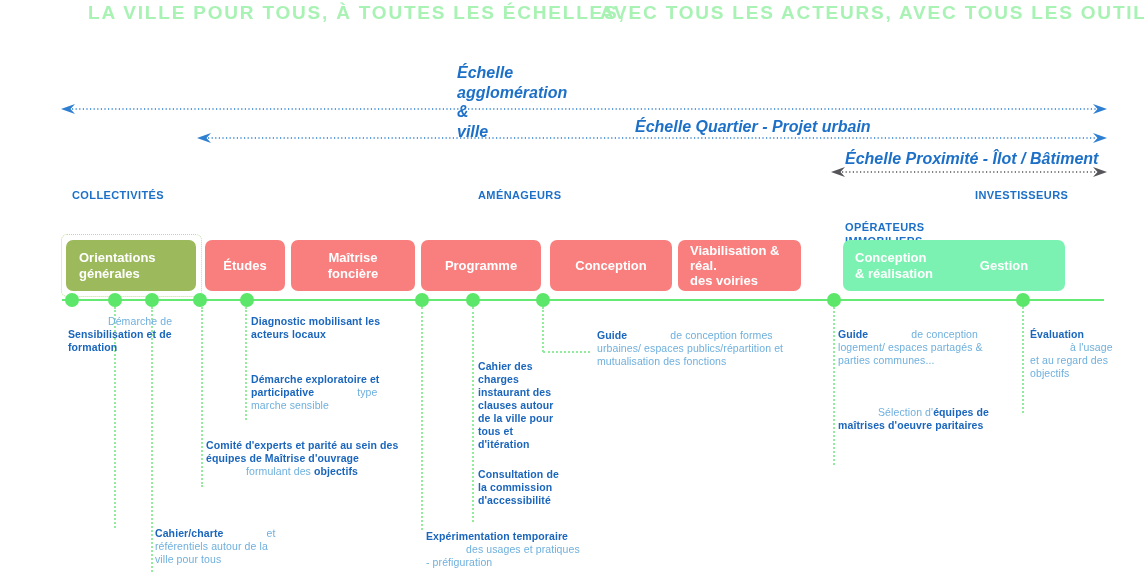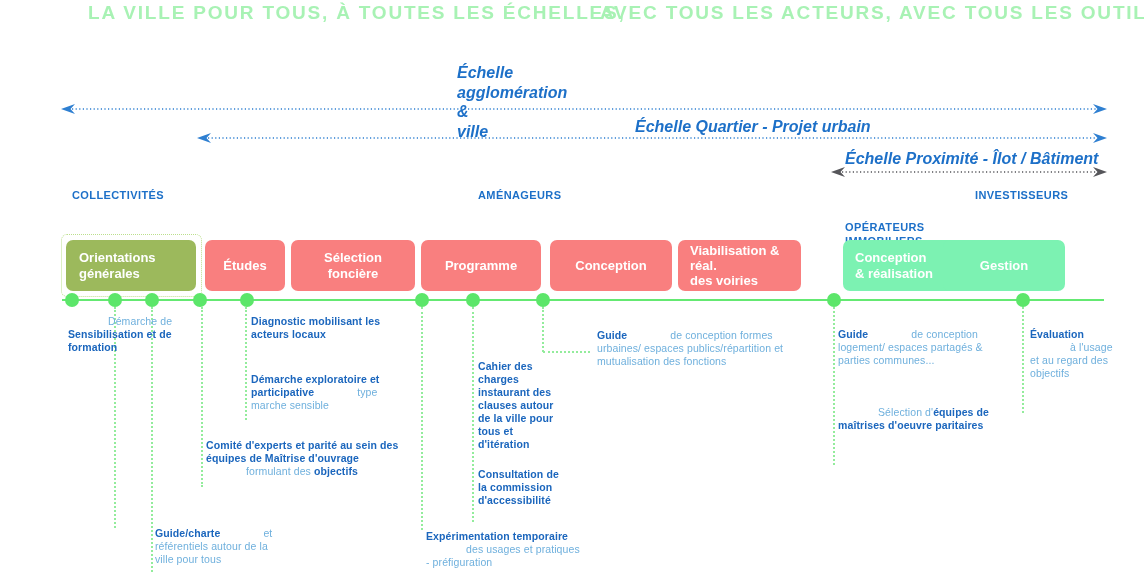--- a/index.html
+++ b/index.html
@@ -80,21 +80,21 @@
   <div class="actor" style="left:72px;top:189px;">COLLECTIVITÉS</div>
   <div class="actor" style="left:478px;top:189px;">AMÉNAGEURS</div>
   <div class="actor" style="left:845px;top:189px;margin-top:32px;">OPÉRATEURS
 IMMOBILIERS</div>
   <div class="actor" style="left:975px;top:189px;">INVESTISSEURS</div>
 
   <div class="orientations-outline"></div>
   <div class="phase left" style="left: 66px; width: 130px; background: rgb(156, 185, 92);">Orientations
 générales</div>
   <div class="phase center" style="left: 205px; width: 80px; background: rgb(249, 127, 127);">Études</div>
-  <div class="phase center" style="left: 291px; width: 124px; background: rgb(249, 127, 127);">Sélection
+  <div class="phase center" style="left: 291px; width: 124px; background: rgb(249, 127, 127);">Maîtrise
 foncière</div>
   <div class="phase center" style="left: 421px; width: 120px; background: rgb(249, 127, 127);">Programme</div>
   <div class="phase center" style="left: 550px; width: 122px; background: rgb(249, 127, 127);">Conception</div>
   <div class="phase left" style="left: 678px; width: 123px; padding-left: 12px; background: rgb(249, 127, 127);">Viabilisation &amp; réal.
 des voiries</div>
   <div class="phase left" style="left: 843px; width: 122px; padding-left: 12px; background: rgb(124, 242, 178);">Conception
 &amp; réalisation</div>
   <div class="phase center" style="left: 943px; width: 122px; background: rgb(124, 242, 178); text-align: center;">Gestion</div>
 
   <div class="timeline-line"></div>
@@ -117,21 +117,21 @@
   <div class="vconn" style="left:472px;top:307px;height:215px;"></div>
   <div class="vconn" style="left:542px;top:307px;height:45px;"></div>
   <div class="hconn" style="left:543px;top:351px;width:47px;"></div>
   <div class="vconn" style="left:833px;top:307px;height:158px;"></div>
   <div class="vconn" style="left:1022px;top:307px;height:106px;"></div>
 
   <div class="annotation" style="left:68px;top:315px;width:140px;"><span class="light blk">Démarche de</span><span class="bold">Sensibilisation et de formation</span></div>
   <div class="annotation" style="left:251px;top:315px;width:135px;"><span class="bold">Diagnostic mobilisant les acteurs locaux</span></div>
   <div class="annotation" style="left:251px;top:373px;width:142px;"><span class="bold">Démarche exploratoire et participative</span><span class="light"> type marche sensible</span></div>
   <div class="annotation" style="left:206px;top:439px;width:205px;"><span class="bold">Comité d'experts et parité au sein des équipes de Maîtrise d'ouvrage </span><span class="light">formulant des </span><span class="bold">objectifs</span></div>
-  <div class="annotation" style="left:155px;top:527px;width:130px;"><span class="bold">Guide/charte</span><span class="light"> et référentiels autour de la ville pour tous</span></div>
+  <div class="annotation" style="left:155px;top:527px;width:130px;"><span class="bold">Cahier/charte</span><span class="light"> et référentiels autour de la ville pour tous</span></div>
   <div class="annotation" style="left:478px;top:360px;width:88px;"><span class="bold">Cahier des charges instaurant des clauses autour de la ville pour tous et d'itération</span></div>
   <div class="annotation" style="left:478px;top:468px;width:82px;"><span class="bold">Consultation de la commission d'accessibilité</span></div>
   <div class="annotation" style="left:426px;top:530px;width:160px;"><span class="bold blk">Expérimentation temporaire</span><span class="light">des usages et pratiques - préfiguration</span></div>
   <div class="annotation" style="left:597px;top:329px;width:200px;"><span class="bold">Guide</span><span class="light"> de conception formes urbaines/ espaces publics/répartition et mutualisation des fonctions</span></div>
   <div class="annotation" style="left:838px;top:328px;width:172px;"><span class="bold">Guide</span><span class="light"> de conception logement/ espaces partagés &amp; parties communes...</span></div>
   <div class="annotation" style="left:838px;top:406px;width:155px;"><span class="light">Sélection d'</span><span class="bold">équipes de maîtrises d'oeuvre paritaires</span></div>
   <div class="annotation" style="left:1030px;top:328px;width:85px;"><span class="bold">Évaluation</span><span class="light"> à l'usage et au regard des objectifs</span></div>
 
 </div>
 

